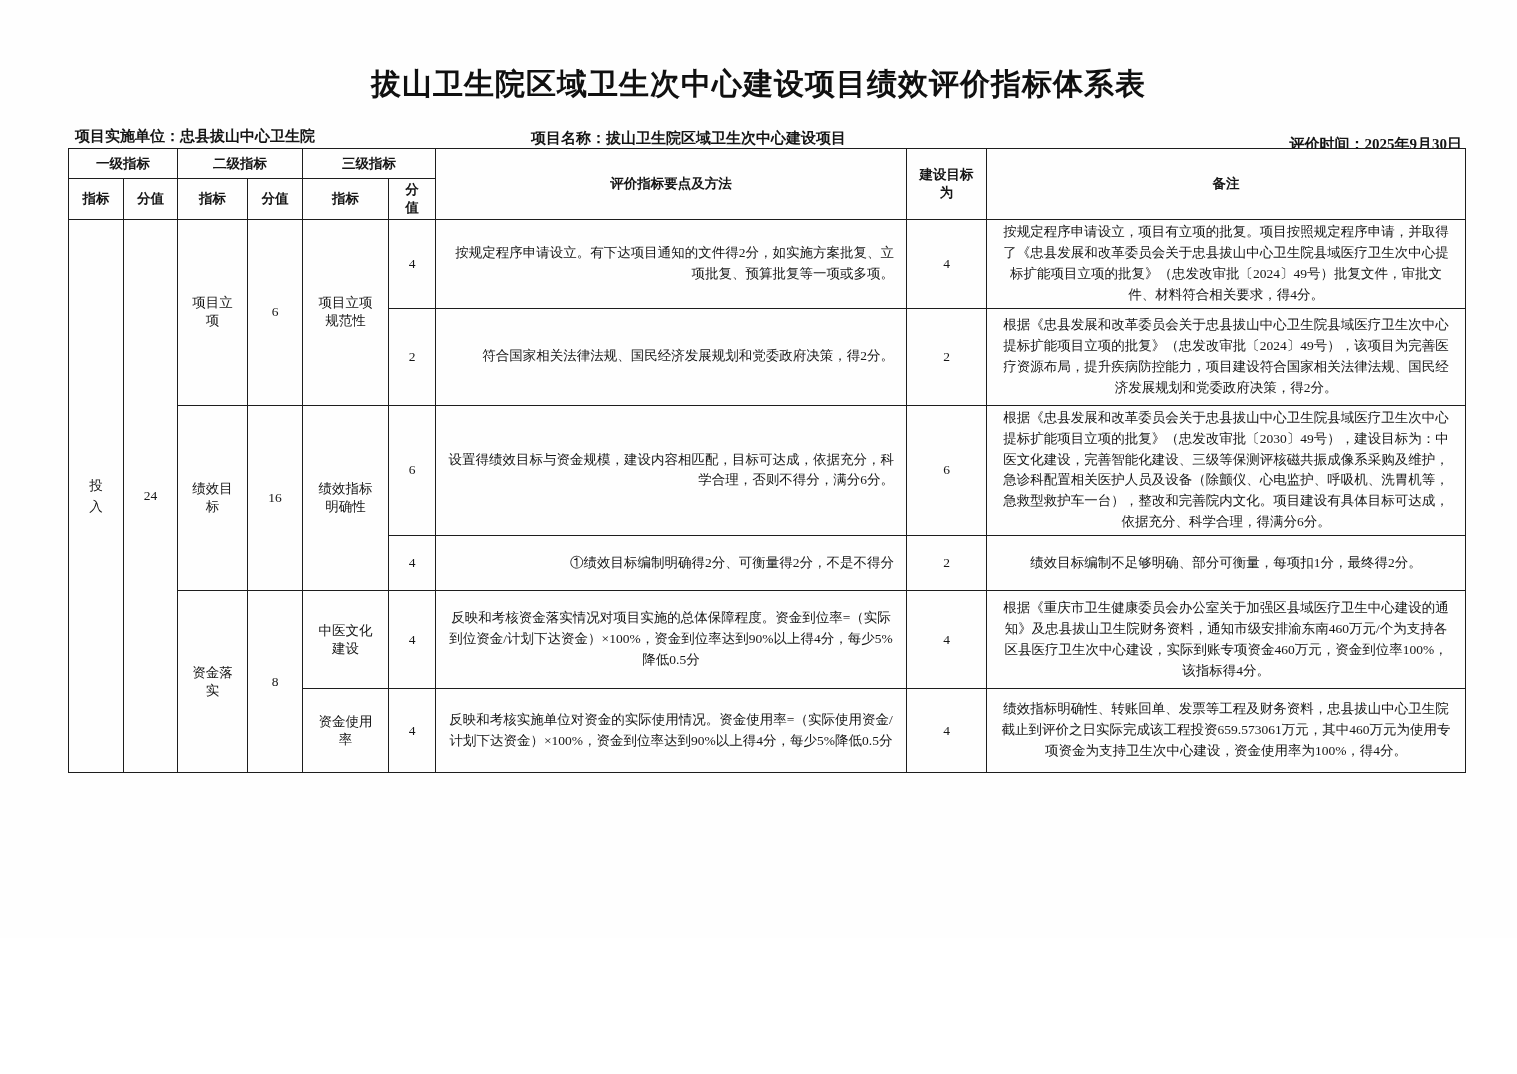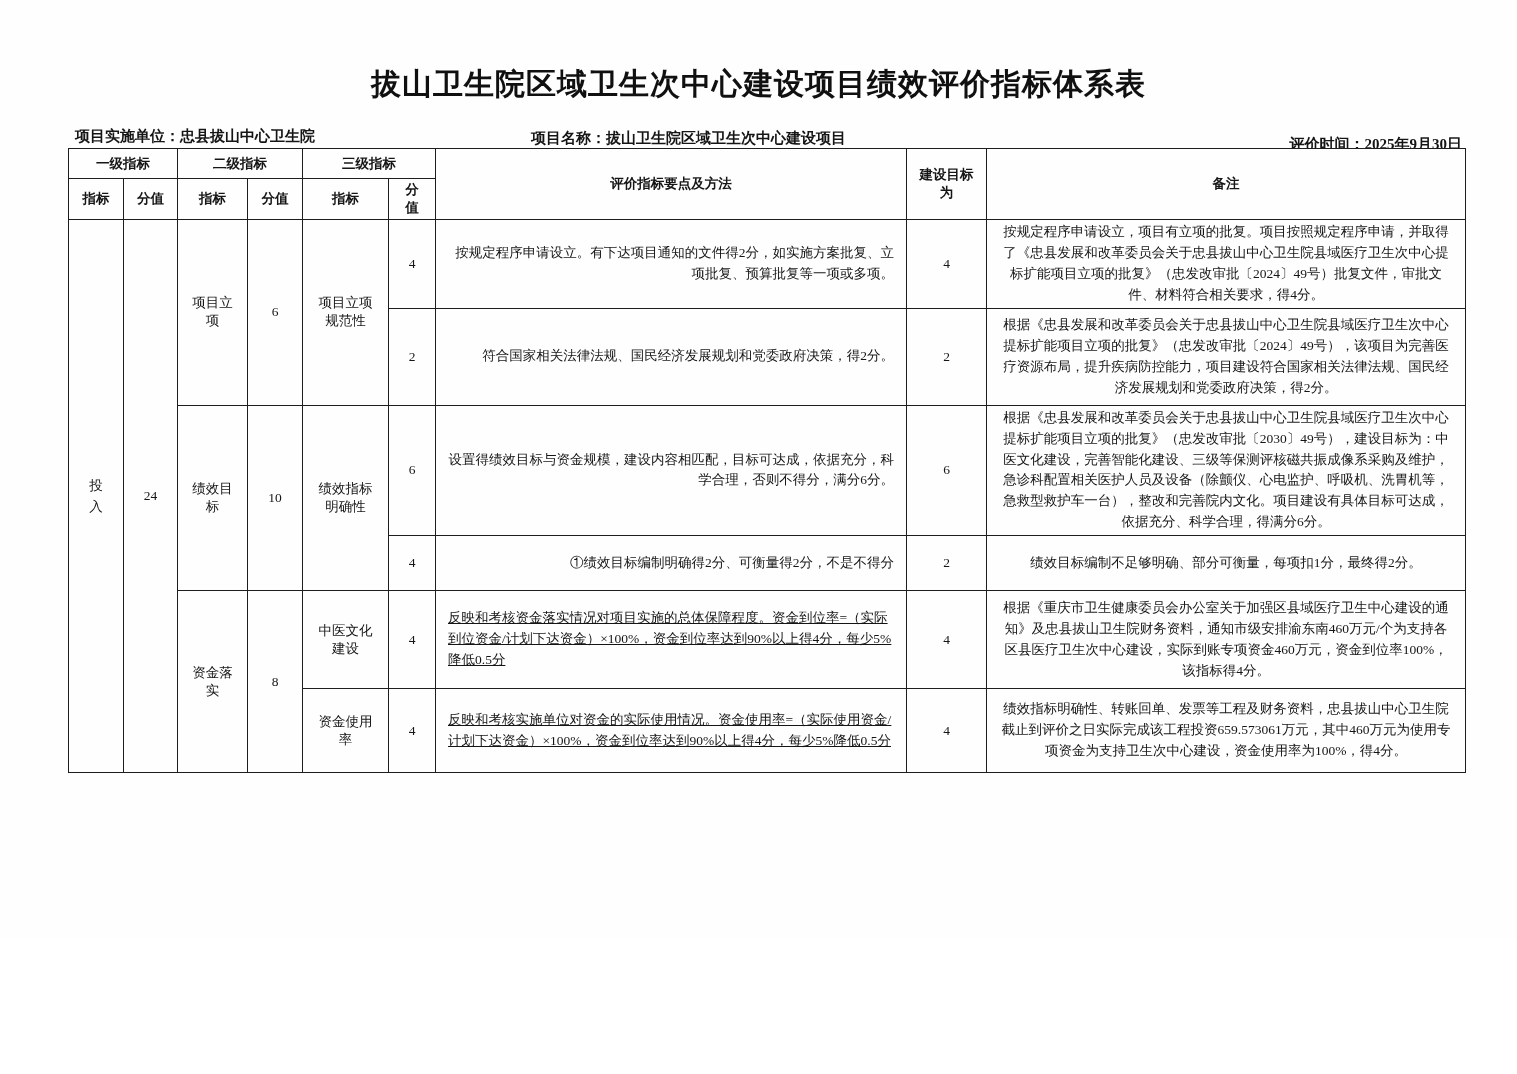--- a/index.html
+++ b/index.html
@@ -29,21 +29,21 @@
   .kpi th, .kpi td {
     border:1.6px solid #1d1d1d;
     font-size:13.5px;
     vertical-align:middle;
     padding:2px 12px;
     word-break:break-all;
   }
   .kpi th { font-weight:bold; text-align:center; }
   .c  { text-align:center; }
   .crit   { text-align:right; line-height:1.55; padding:4px 9px; }
-  .crit.center { text-align:left;text-decoration:underline; }
+  .crit.center { text-align:center; }
   .remark { text-align:center; line-height:1.55; padding:5px 9px; }
   .vert { white-space:pre-line; text-align:center; line-height:1.6; font-size:14px; }
 
   tr.hr1 { height:30px; }
   tr.hr2 { height:32px; }
   tr.r1  { height:88px; }
   tr.r2  { height:97px; }
   tr.r3  { height:122px; }
   tr.r4  { height:55px; }
   tr.r5  { height:98px; }
@@ -104,21 +104,21 @@
         <td class="remark">按规定程序申请设立，项目有立项的批复。项目按照规定程序申请，并取得了《忠县发展和改革委员会关于忠县拔山中心卫生院县域医疗卫生次中心提标扩能项目立项的批复》（忠发改审批〔2024〕49号）批复文件，审批文件、材料符合相关要求，得4分。</td>
       </tr>
       <tr class="r2">
         <td class="c">2</td>
         <td class="crit">符合国家相关法律法规、国民经济发展规划和党委政府决策，得2分。</td>
         <td class="c">2</td>
         <td class="remark">根据《忠县发展和改革委员会关于忠县拔山中心卫生院县域医疗卫生次中心提标扩能项目立项的批复》（忠发改审批〔2024〕49号），该项目为完善医疗资源布局，提升疾病防控能力，项目建设符合国家相关法律法规、国民经济发展规划和党委政府决策，得2分。</td>
       </tr>
       <tr class="r3">
         <td rowspan="2" class="c">绩效目标</td>
-        <td rowspan="2" class="c">10</td>
+        <td rowspan="2" class="c">16</td>
         <td rowspan="2" class="c">绩效指标明确性</td>
         <td class="c">6</td>
         <td class="crit">设置得绩效目标与资金规模，建设内容相匹配，目标可达成，依据充分，科学合理，否则不得分，满分6分。</td>
         <td class="c">6</td>
         <td class="remark">根据《忠县发展和改革委员会关于忠县拔山中心卫生院县域医疗卫生次中心提标扩能项目立项的批复》（忠发改审批〔2030〕49号），建设目标为：中医文化建设，完善智能化建设、三级等保测评核磁共振成像系采购及维护，急诊科配置相关医护人员及设备（除颤仪、心电监护、呼吸机、洗胃机等，急救型救护车一台），整改和完善院内文化。项目建设有具体目标可达成，依据充分、科学合理，得满分6分。</td>
       </tr>
       <tr class="r4">
         <td class="c">4</td>
         <td class="crit">①绩效目标编制明确得2分、可衡量得2分，不是不得分</td>
         <td class="c">2</td>

